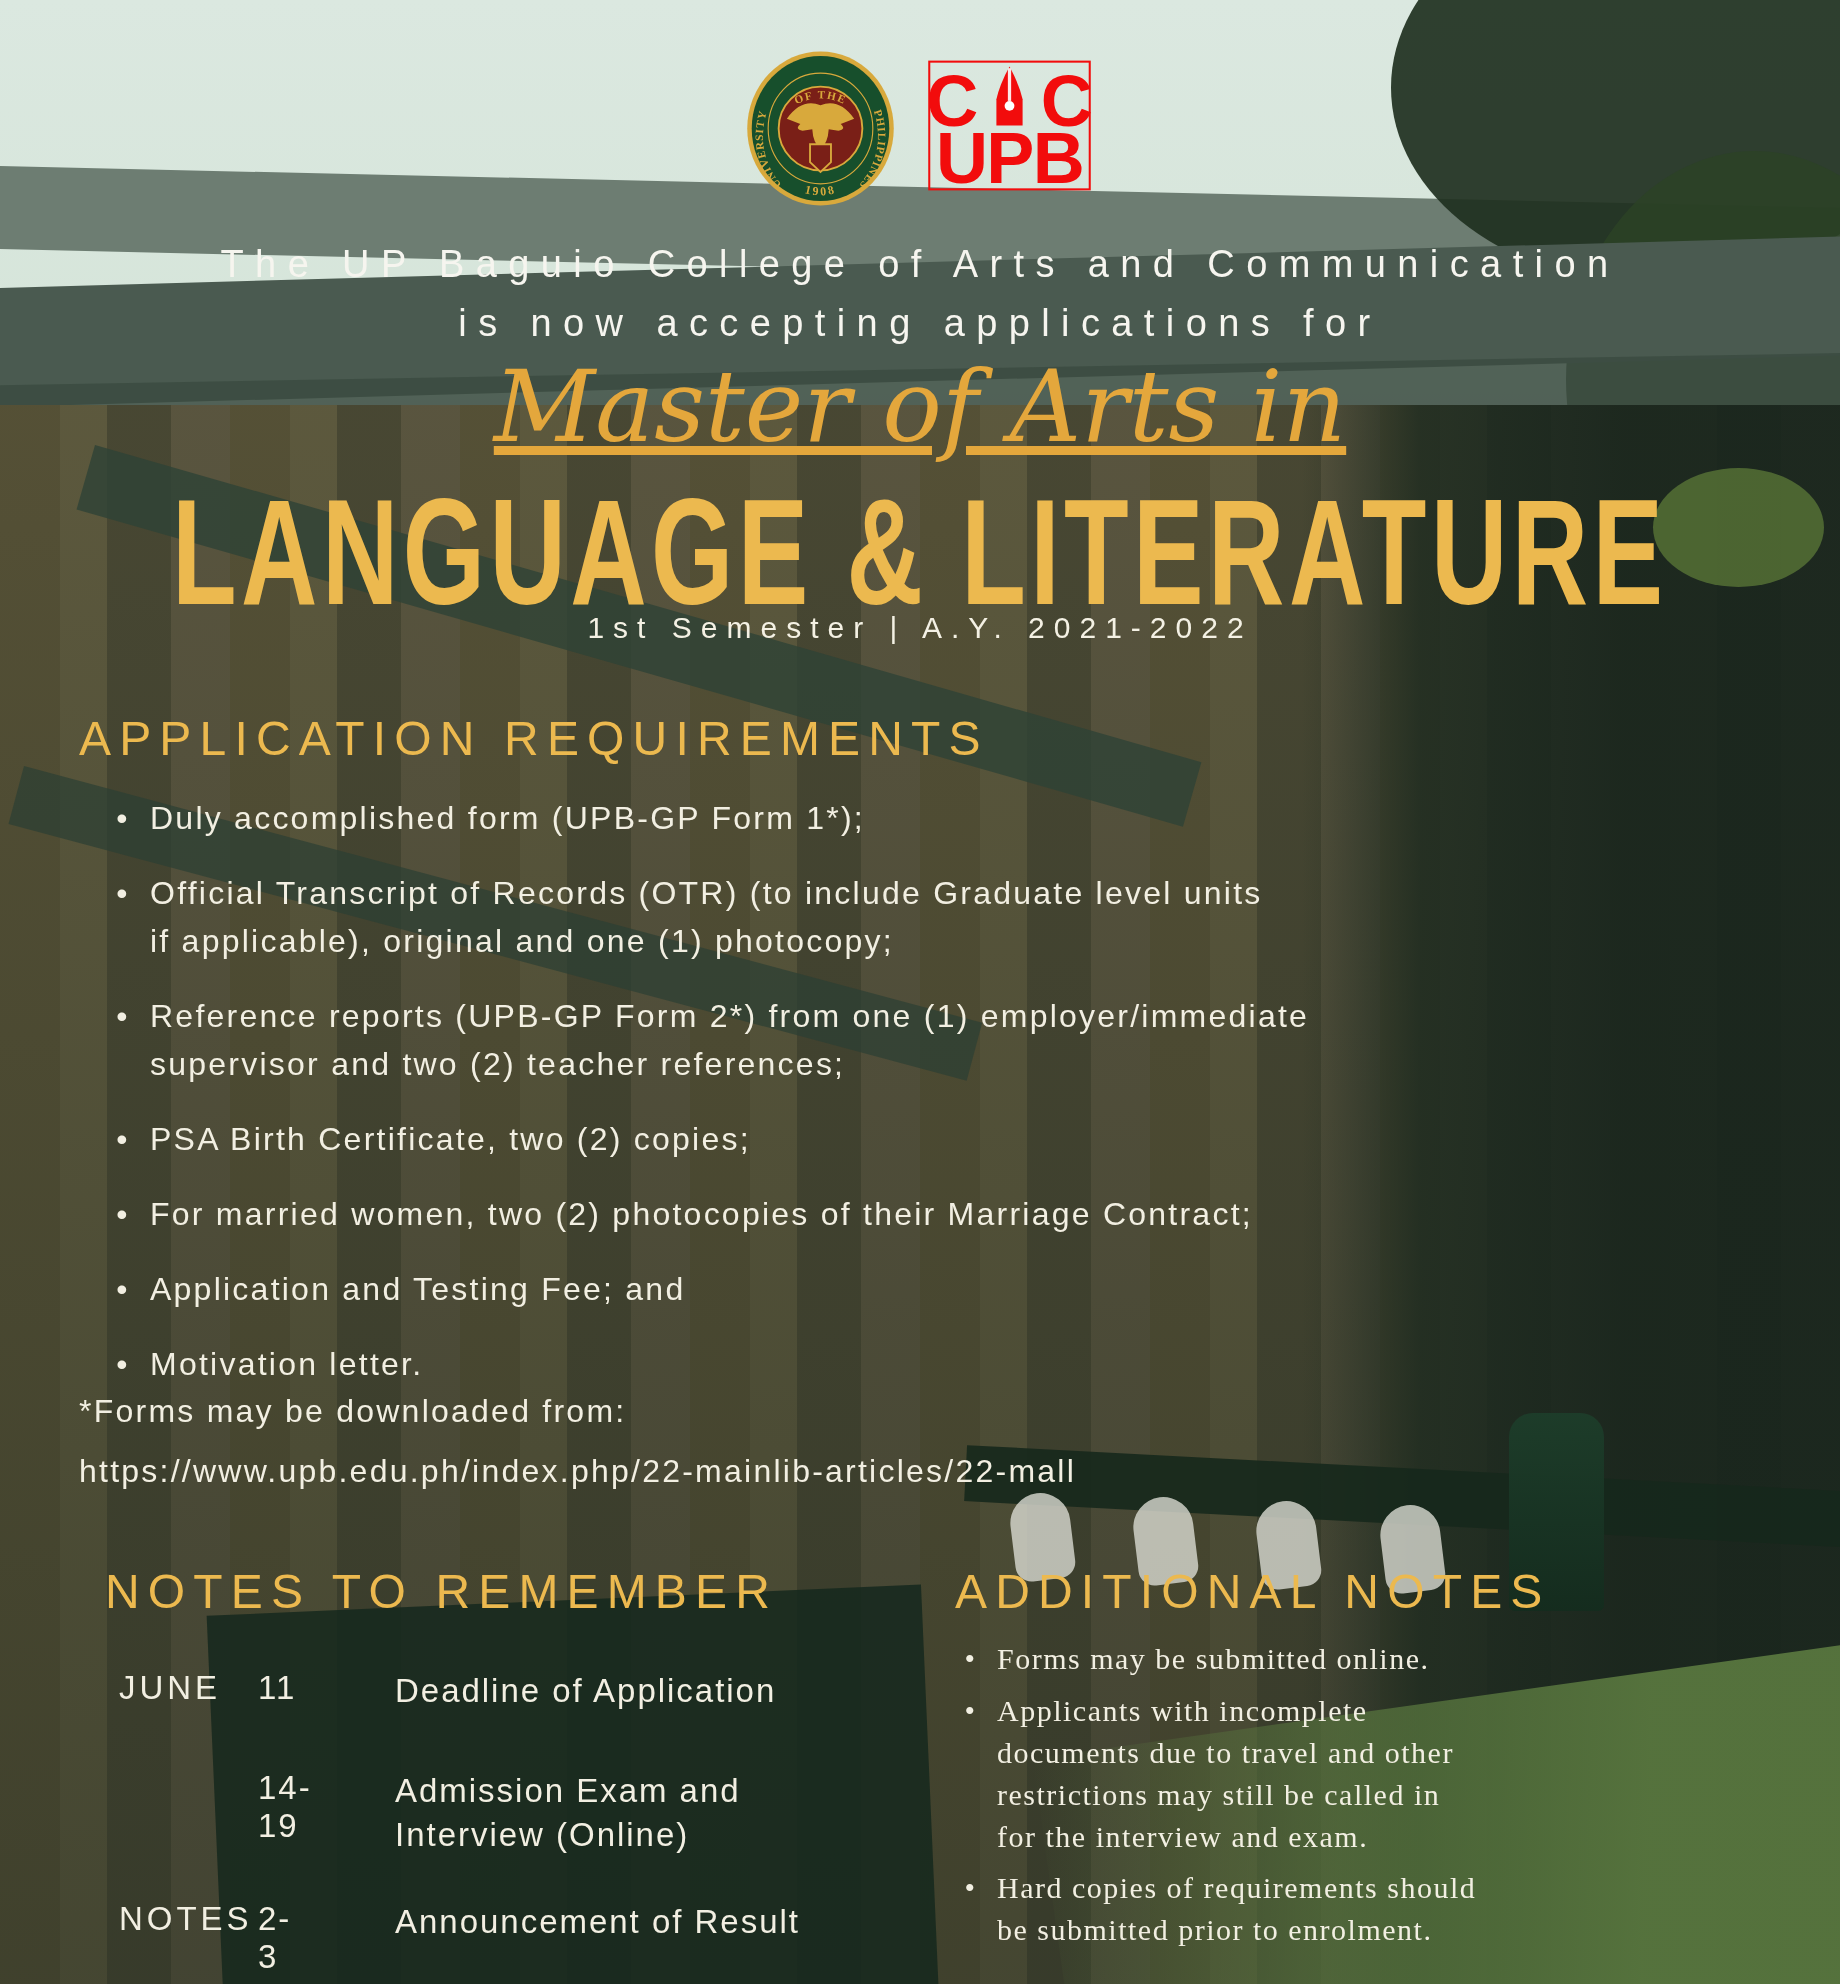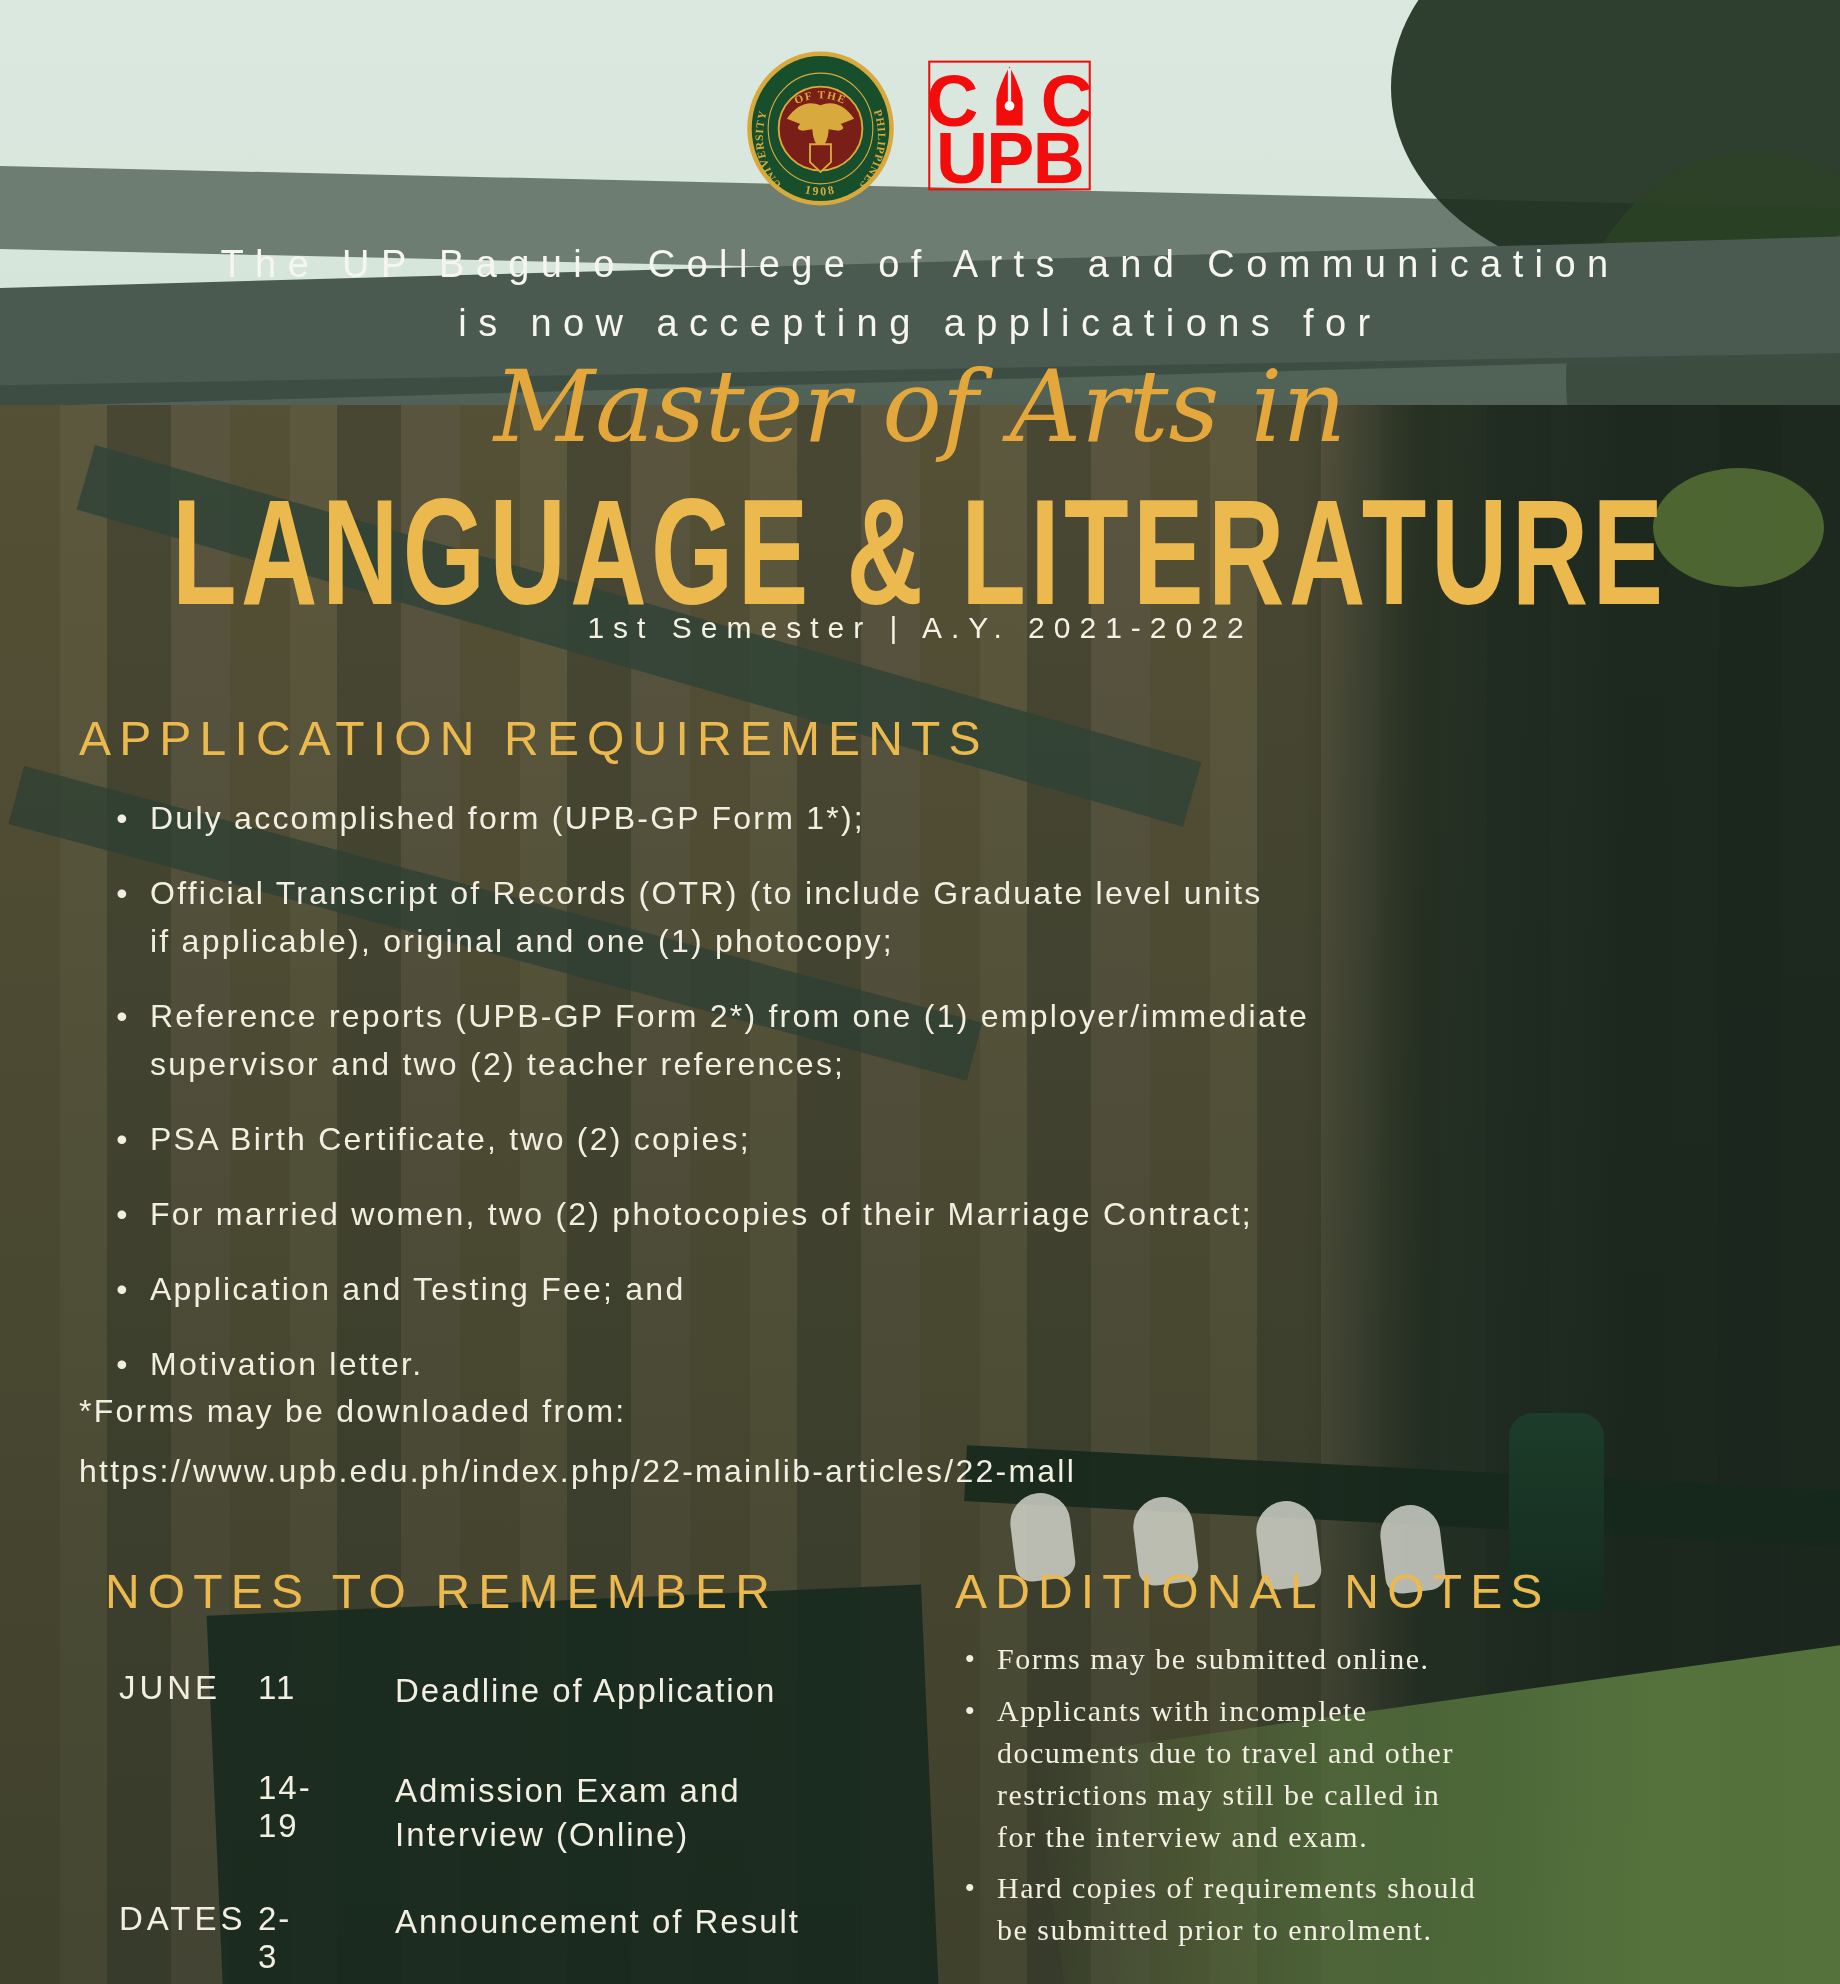--- a/index.html
+++ b/index.html
@@ -48,21 +48,21 @@
   .bin{position:absolute;left:1509px;top:1413px;width:95px;height:198px;
     background:linear-gradient(180deg,#1d3d2a,#142c1e);border-radius:24px 24px 5.6px 5.6px;opacity:.95;}
   .grass{position:absolute;left:1052px;top:1699px;width:834px;height:337px;
     background:linear-gradient(100deg,rgba(80,110,58,0) 0%,rgba(88,118,62,.8) 35%,#5f7f42 70%);
     transform:rotate(-8deg);opacity:.85;}
   
   .txt{position:absolute;z-index:6;color:#F4EFE1;}
   .center{left:0;right:0;text-align:center;}
   .hdr-line{font-size:38px;letter-spacing:.30em;color:#f6f5ef;font-weight:400;}
   .script{font-family:"DejaVu Serif",serif;font-style:italic;font-weight:400;
-    font-size:99px;color:#E4A73C;}
+    font-size:99px;color:#E4A73C;text-decoration:underline;}
   .main-title{top:466px;}
   .main-title .stretch{display:inline-block;transform:scale(.92,1.3);transform-origin:center top;
     font-size:115px;font-weight:700;letter-spacing:4.8px;color:#ECB94F;white-space:nowrap;}
   .semester{font-size:30px;letter-spacing:.30em;color:#f4f1e4;}
   .gold-heading{color:#ECB94F;font-size:48px;letter-spacing:.17em;font-weight:400;white-space:nowrap;}
   .req-list{left:113px;top:794px;width:1580px;list-style:none;margin:0;padding:0;}
   .req-list li{position:relative;padding-left:37px;margin:0 0 27px 0;
     font-size:32px;line-height:48px;letter-spacing:.07em;white-space:pre-line;color:#f2efe2;}
   .req-list li::before{content:"•";position:absolute;left:3.2px;top:0;font-size:32px;color:#f2efe2;}
   .note-line{font-size:32px;font-weight:400;letter-spacing:.07em;color:#f2efe2;white-space:nowrap;}
@@ -169,21 +169,21 @@
     <span class="day">11</span>
     <span class="desc">Deadline of Application</span>
   </div>
   <div class="date-row" style="left:119px;top:1769px">
     <span class="month"></span>
     <span class="day">14-19</span>
     <span class="desc">Admission Exam and
 Interview (Online)</span>
   </div>
   <div class="date-row" style="left:119px;top:1900px">
-    <span class="month">DATES</span>
+    <span class="month">NOTES</span>
     <span class="day">2-3</span>
     <span class="desc">Announcement of Result</span>
   </div>
 
   <div class="txt gold-heading" style="left:955px;top:1564px">ADDITIONAL NOTES</div>
   <ul class="txt notes-list">
     <li>Forms may be submitted online.</li>
     <li>Applicants with incomplete
 documents due to travel and other
 restrictions may still be called in

